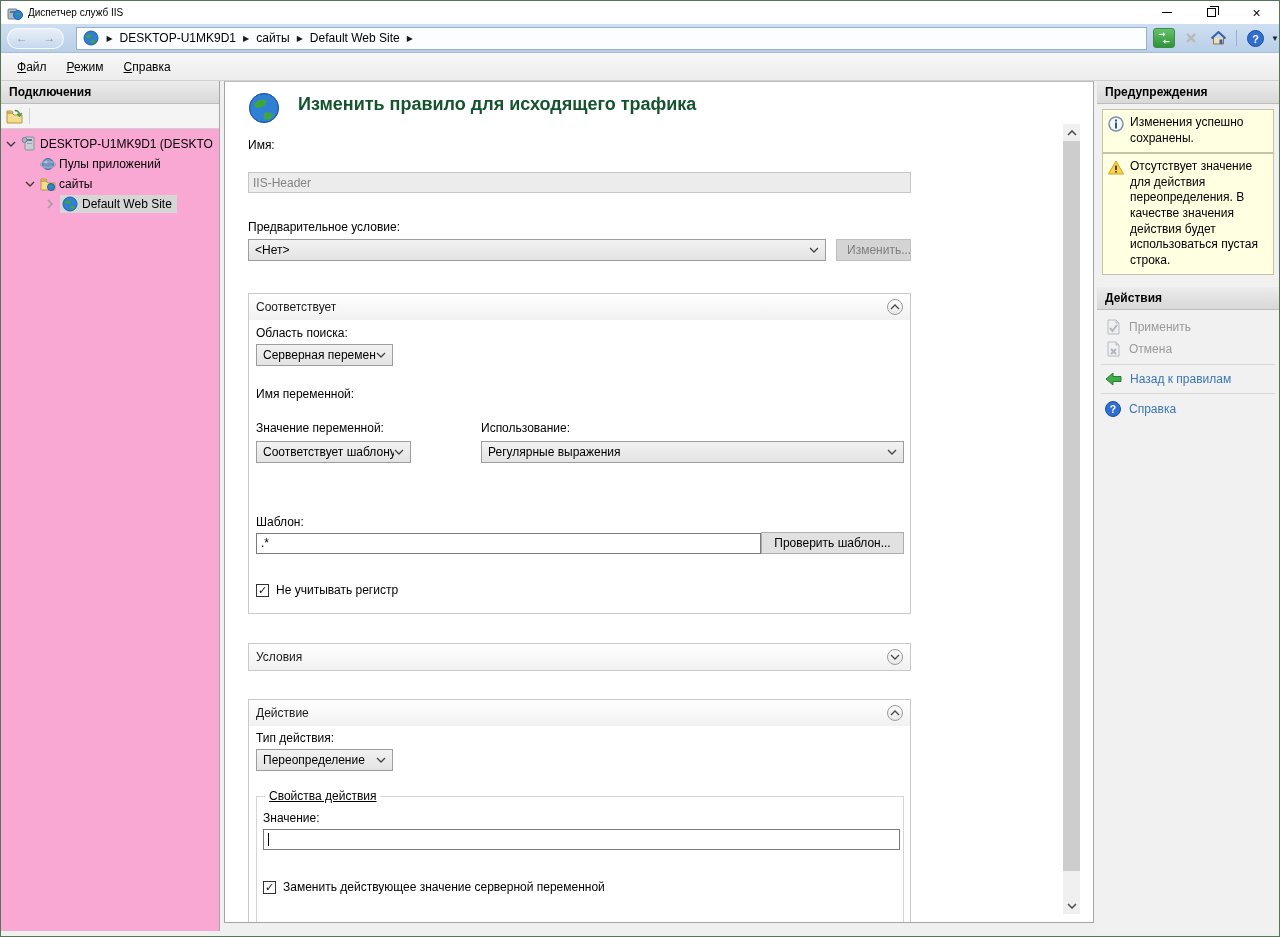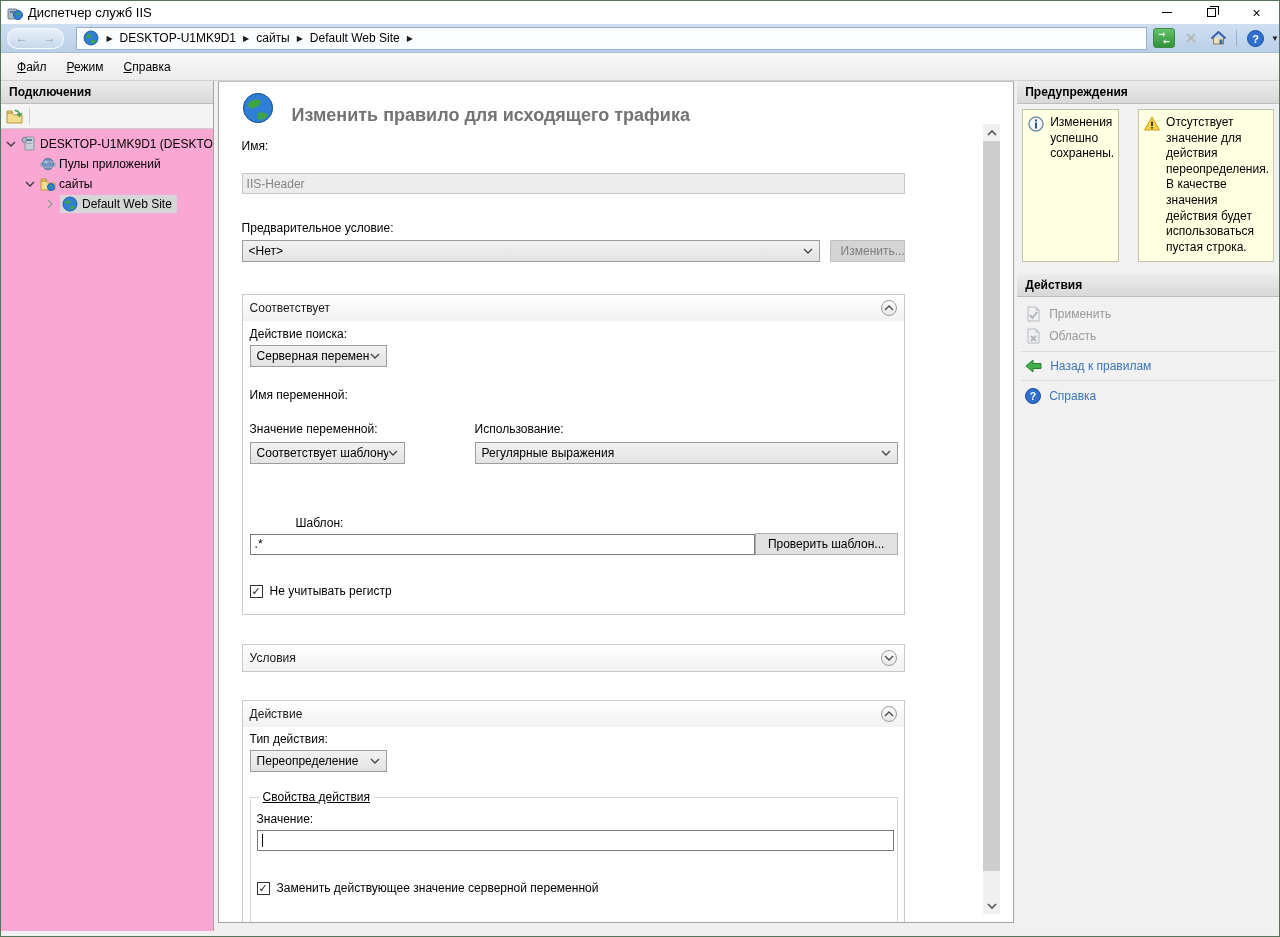--- a/index.html
+++ b/index.html
@@ -2,21 +2,21 @@
 <html><head>
 <meta charset="utf-8">
 <style>
   * { margin:0; padding:0; box-sizing:border-box; }
   html,body { width:1280px; height:937px; background:#e8e8e8; font-family:"Liberation Sans", sans-serif; }
   .window { width:1280px; height:937px; border:1px solid #55755a; background:#f0f0f0; position:relative; overflow:hidden; }
 
   
   .titlebar { height:23px; background:#ffffff; display:flex; align-items:center; }
   .tb-icon { margin:0 5px 0 6px; display:flex; }
-  .tb-title { font-size:13px; color:#000; flex:1 1 auto; }
+  .tb-title { font-size:10px; color:#000; flex:1 1 auto; }
   .tb-controls { display:flex; height:100%; }
   .tb-btn { width:45px; height:100%; display:flex; align-items:center; justify-content:center; color:#000; }
   .glyph-min { width:10px; height:1px; background:#000; display:block; }
   .glyph-restore { width:9px; height:9px; border:1px solid #000; position:relative; display:block; background:#fff; }
   .glyph-restore::before { content:""; position:absolute; left:2px; top:-3px; width:8px; height:8px; border:1px solid #000; border-left:none; border-bottom:none; }
   .glyph-close { font-size:14px; line-height:14px; }
 
   
   .addrbar { height:29px; background:linear-gradient(#cfdff2,#b9cfe8); display:flex; align-items:center; border-bottom:1px solid #a8bdd6; }
   .nav-pill { width:58px; height:21px; margin-left:6px; border-radius:11px; background:linear-gradient(rgba(255,255,255,.55),rgba(255,255,255,.15)); border:1px solid rgba(255,255,255,.8); display:flex; align-items:center; justify-content:space-around; color:#8f9aa6; font-size:12px; }
@@ -49,21 +49,21 @@
   .sel { background:#d6d6d6; display:flex; align-items:center; gap:4px; padding:1px 5px 1px 2px; }
   .tree-label { overflow:hidden; }
 
   .gap { width:4px; background:#f0f0f0; }
   .gap2 { width:3px; background:#f0f0f0; }
 
   
   .main { width:870px; height:842px; background:#fff; border:1px solid #a5a5a5; border-top-color:#bdbdbd; position:relative; overflow:hidden; }
   .form { width:663px; margin:10px 0 0 23px; font-size:12px; color:#000; }
   .page-header { display:flex; align-items:flex-start; gap:17px; }
-  .page-title { font-size:18px; color:#737373; margin-top:13px;text-align:right; }
+  .page-title { font-size:18px; color:#14532d; margin-top:2px;text-align:right; }
   .field-label { display:block; }
   .textbox { height:21px; border:1px solid #7a7a7a; background:#fff; width:100%; font-family:"Liberation Sans",sans-serif; font-size:12px; color:#000; padding:0 4px; display:block; }
   .textbox.disabled { background:#ececec; border-color:#c6c6c6; color:#838383; }
   .caret { display:inline-block; width:1px; height:13px; background:#000; margin-top:3px; }
   .combo { height:22px; background:linear-gradient(#f2f2f2,#e3e3e3); border:1px solid #9d9d9d; display:flex; align-items:center; padding:0 6px; font-size:12px; color:#000; }
   .combo .combo-text { flex:1; overflow:hidden; white-space:nowrap; }
   .btn { height:22px; background:#e1e1e1; border:1px solid #adadad; font-family:"Liberation Sans",sans-serif; font-size:12px; color:#000; padding:0 10px; }
   .btn.disabled { background:#d4d4d4; border-color:#bfbfbf; color:#7e7e7e; }
   .row { display:flex; align-items:center; }
 
@@ -80,21 +80,21 @@
   .fieldset .legend { position:absolute; top:-8px; left:8px; background:#fff; padding:0 4px; font-size:12px; color:#000;text-decoration:underline; }
 
   
   .scrollbar { position:absolute; right:13px; top:42px; width:17px; height:790px; background:#f0f0f0; }
   .sb-btn { position:absolute; left:0; width:17px; height:17px; display:flex; align-items:center; justify-content:center; background:#f0f0f0; }
   .sb-up { top:0; } .sb-down { bottom:0; }
   .sb-thumb { position:absolute; left:0; top:17px; width:17px; height:730px; background:#cdcdcd; }
 
   
   .right-panel { flex:1; background:#f1f1f1; display:flex; flex-direction:column; }
-  .alerts { padding:5px 5px 0 5px; display:flex; flex-direction:row; gap:19px; }
+  .alerts { padding:5px 5px 0 5px; display:flex; flex-direction:column; gap:0; }
   .alert { background:#ffffe1; border:1px solid #c4c4a8; display:flex; gap:6px; padding:5px 4px 6px 5px; font-size:12px; color:#000; line-height:1.3; }
   .alert svg { flex:none; margin-top:1px; }
   .actions-header { margin-top:12px; }
   .actions-list { padding:6px 0 0 0; font-size:12px; }
   .action-item { display:flex; align-items:center; gap:8px; padding:3px 8px; color:#3a76b5; }
   .action-item.disabled { color:#9a9a9a; }
   .action-sep { border-top:1px solid #dadada; margin:4px 4px; }
 
   .bottom-strip { height:5px; background:#f0f0f0; }
 </style>
@@ -286,21 +286,21 @@
         <div class="section" style="margin-top:32px;">
           <div class="section-header">
             <span class="sh-title">Соответствует</span>
             <span class="chev-circle">
                 <svg width="10" height="6">
                   <polyline points="1,5 5,1 9,5" fill="none" stroke="#4a4a4a" stroke-width="1.3"></polyline>
                 </svg>
               </span>
           </div>
           <div class="section-body">
-            <label class="field-label" style="margin-top:6px;">Действие поиска:</label>
+            <label class="field-label" style="margin-top:6px;">Область поиска:</label>
             <div class="combo" style="width:137px; margin-top:4px;">
               <span class="combo-text">Серверная переменн</span>
               <svg width="10" height="6">
                   <polyline points="1,1 5,5 9,1" fill="none" stroke="#444" stroke-width="1.3"></polyline>
                 </svg>
             </div>
 
             <label class="field-label" style="margin-top:21px;">Имя переменной:</label>
 
             <div class="row" style="margin-top:20px; align-items:flex-start;">
@@ -317,21 +317,21 @@
                 <label class="field-label">Использование:</label>
                 <div class="combo" style="margin-top:6px;">
                   <span class="combo-text">Регулярные выражения</span>
                   <svg width="10" height="6">
                       <polyline points="1,1 5,5 9,1" fill="none" stroke="#444" stroke-width="1.3"></polyline>
                     </svg>
                 </div>
               </div>
             </div>
 
-            <label class="field-label" style="margin-top:52px;margin-left:46px;">Шаблон:</label>
+            <label class="field-label" style="margin-top:52px;">Шаблон:</label>
             <div class="row" style="margin-top:3px;">
               <input class="textbox" style="width: 518px;" value=".*">
               <button class="btn" style="width:143px; flex:none;">Проверить шаблон...</button>
             </div>
 
             <div class="checkbox-row" style="margin-top:29px; margin-bottom:16px;">
               <span class="checkbox">✓</span>
               <span>Не учитывать регистр</span>
             </div>
           </div>
@@ -428,21 +428,21 @@
               <polyline points="5,9 7.5,12 12,6" fill="none" stroke="#b2b6bb" stroke-width="2"></polyline>
             </svg>
           <span>Применить</span>
         </div>
         <div class="action-item disabled">
           <svg width="16" height="16">
               <path d="M3 1 h8 l3 3 v11 h-11z" fill="#eef0f2" stroke="#b6babf"></path>
               <path d="M11 1 v3 h3" fill="none" stroke="#b6babf"></path>
               <path d="M6 8 l5 5 M11 8 l-5 5" stroke="#b2b6bb" stroke-width="2"></path>
             </svg>
-          <span>Область</span>
+          <span>Отмена</span>
         </div>
         <div class="action-sep"></div>
         <div class="action-item">
           <svg width="17" height="14">
               <path d="M1 7 L8 1 V4.5 H16 V9.5 H8 V13 Z" fill="#3fae49" stroke="#2c7d33"></path>
             </svg>
           <span>Назад к правилам</span>
         </div>
         <div class="action-sep"></div>
         <div class="action-item">

